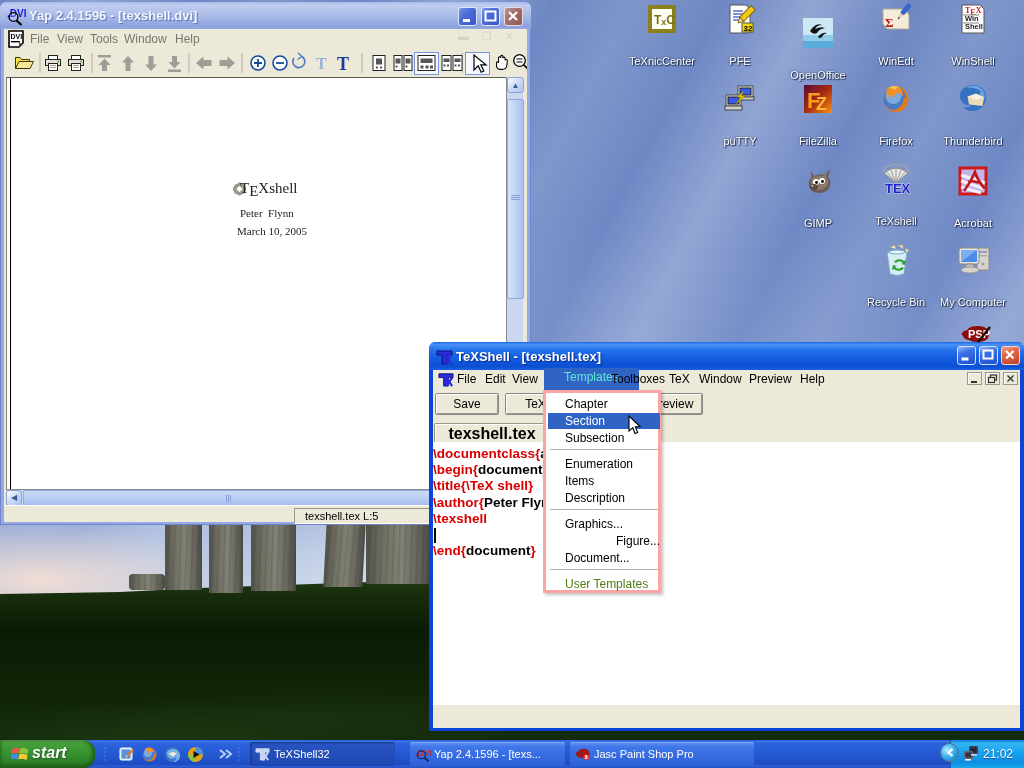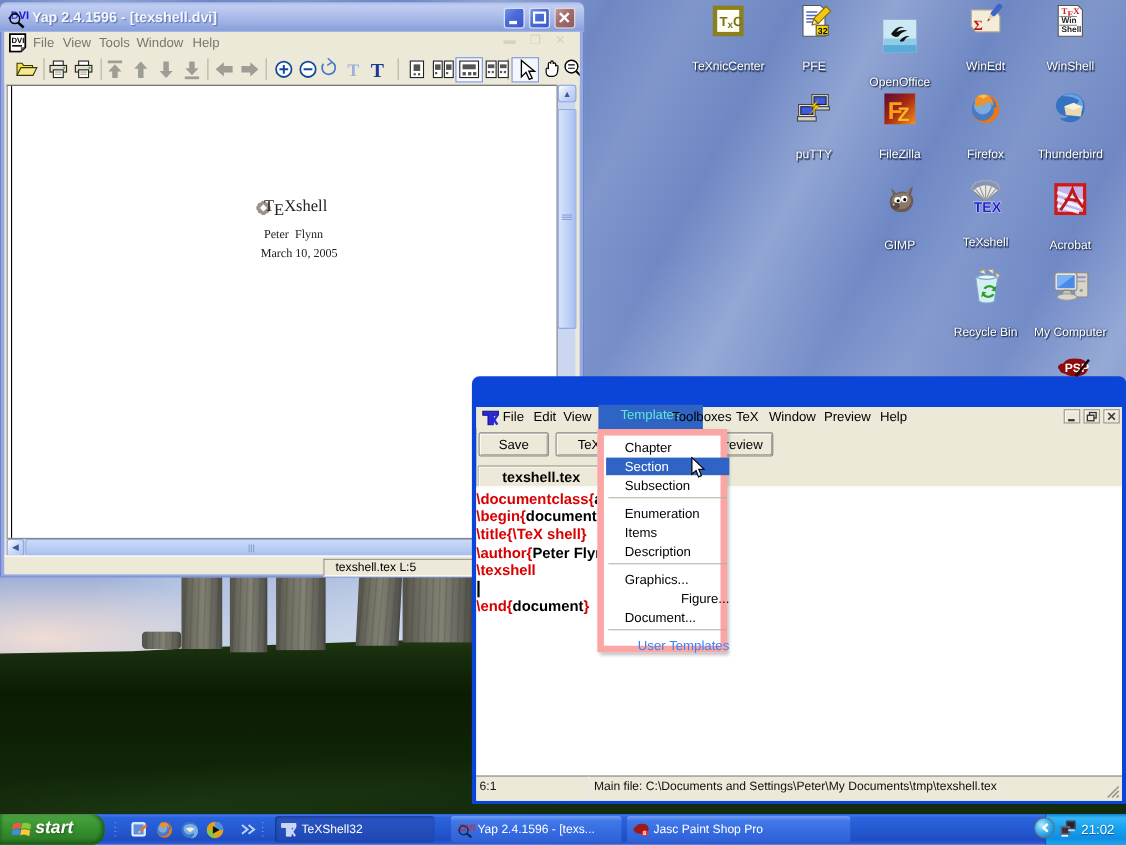--- a/index.html
+++ b/index.html
@@ -58,25 +58,25 @@
 #texmenu span{position:absolute;top:2px;}
 #textools{position:absolute;left:0;top:19px;width:100%;height:29px;}
 .cbtn{position:absolute;top:4px;height:22px;background:#ece9d8;border:1px solid #888;border-radius:2px;
 box-shadow:inset 1px 1px 0 #fff, inset -1px -1px 0 #9c9a8a;font-size:12px;color:#000;text-align:center;line-height:20px;}
 #textabs{position:absolute;left:0;top:48px;width:100%;height:25px;}
 #texedit{position:absolute;left:0;top:73px;width:587px;height:262px;background:#fff;font-weight:bold;font-size:13.5px;white-space:pre;line-height:16.2px;padding-top:3px;}
 #texedit .r{color:#d80000;}
 #texstatus{position:absolute;left:0;top:335px;width:587px;height:23px;background:#ece9d8;font-size:11px;color:#111;}
 .spanel{position:absolute;top:3px;height:17px;border:1px solid;border-color:#9a978a #fff #fff #9a978a;background:#ece9d8;line-height:15px;}
 
-#menu{position:absolute;left:543px;top:390px;width:118px;height:203px;background:#fff;border:6px solid #fca5a5;box-shadow:2px 2px 3px rgba(0,0,0,.25);font-size:12px;color:#000;z-index:60;}
+#menu{position:absolute;left:543px;top:390px;width:118px;height:203px;background:#fff;border:3px solid #fca5a5;box-shadow:2px 2px 3px rgba(0,0,0,.25);font-size:12px;color:#000;z-index:60;}
 #menu .mi{position:absolute;left:2px;width:112px;height:16px;line-height:16px;padding-left:17px;}
 #menu .sel{background:#2f63c4;color:#fff;}
 #menu .sep{position:absolute;left:4px;width:108px;height:1px;background:#b6b3a4;}
-#menu .dis{color:#3b82f6;text-align:right;}
+#menu .dis{color:#4d7c0f;}
 
 #task{position:absolute;left:0;top:740px;width:1024px;height:28px;
 background:linear-gradient(180deg,#2157d6 0%,#3e77e8 4%,#2b63de 12%,#2458cf 55%,#1e4cc2 85%,#2e5fd8 97%,#1a43ae 100%);}
 #start{position:absolute;left:0;top:0;width:95px;height:28px;border-radius:0 12px 12px 0;
 background:linear-gradient(180deg,#7dba74 0%,#48a13c 10%,#379330 45%,#2e8128 80%,#25701f 100%);
 box-shadow:inset 0 -2px 4px #1d5c18, inset -2px 0 4px #1d5c18;}
 #start .st{position:absolute;left:32px;top:4px;color:#fff;font-size:16px;font-weight:bold;font-style:italic;text-shadow:1px 1px 2px #235c1e;}
 .tkb{position:absolute;top:2px;height:24px;border-radius:3px;background:linear-gradient(180deg,#6695f2 0%,#4077e8 20%,#3468de 70%,#2e60d4 100%);
 box-shadow:inset 0 1px 0 #7aa2f2;color:#fff;font-size:11px;}
 .tkb .tx{position:absolute;left:24px;top:6px;white-space:nowrap;overflow:hidden;}
@@ -433,20 +433,36 @@
         <div class="sbtn" style="left:0px;top:0px;width:16px;height:16px;line-height:14px;">◀</div>
         <div class="sthumb" style="position:absolute;left:17px;top:0px;width:483px;height:16px;background:linear-gradient(180deg,#cadbf8,#b4c9f2 70%,#a3bcee);"></div>
         <div style="position:absolute;left:220px;top:5px;width:1px;height:7px;background:#8aa0d8;box-shadow:2px 0 0 #8aa0d8,4px 0 0 #8aa0d8;"></div>
       </div>
       <div id="yapstatus">
         <div class="spanel" style="left:290px;top:2px;width:230px;height:16px;font-size:11px;padding-left:10px;background:#ece9d8;">texshell.tex L:5</div>
       </div>
     </div>
   </div>
   <div class="win" id="tex">
+    <div id="textitle">
+        <span class="ttl">TeXShell - [texshell.tex]</span>
+      <svg style="position:absolute;left:7px;top:6px;" width="17" height="17" viewBox="0 0 17 17">
+        <path d="M1 3 h15 v4 h-5 v9 h-5 v-9 h-5 z" fill="#2a2ad8" stroke="#101080" stroke-width="1"></path>
+        <path d="M9 7 l6 9 M15 7 l-6 9" stroke="#2a2ad8" stroke-width="2.4"></path>
+      </svg>
+      <div class="tbtn" style="left:528px;top:4px;width:19px;height:19px;background:linear-gradient(160deg,#9ab6f8,#3a70ea 35%,#1c50cc);border-color:#cfe0fc;"><svg width="16" height="16">
+            <rect x="3.5" y="10.5" width="7" height="3" fill="#fff"></rect>
+          </svg></div>
+      <div class="tbtn" style="left:550px;top:4px;width:19px;height:19px;background:linear-gradient(160deg,#9ab6f8,#3a70ea 35%,#1c50cc);border-color:#cfe0fc;"><svg width="16" height="16">
+            <rect x="3.5" y="3.5" width="9" height="8" fill="none" stroke="#fff" stroke-width="2"></rect>
+          </svg></div>
+      <div class="tbtn" style="left:572px;top:4px;width:19px;height:19px;background:linear-gradient(160deg,#f0a088,#e06848 35%,#c04228);border-color:#f4d8cc;"><svg width="16" height="16">
+            <path d="M4 4 L11.5 11.5 M11.5 4 L4 11.5" stroke="#fff" stroke-width="2.2"></path>
+          </svg></div>
+    </div>
     <div id="texbody">
       <div id="texmenu">
         <svg style="position:absolute;left:5px;top:1px;" width="16" height="16" viewBox="0 0 17 17">
           <path d="M1 3 h15 v4 h-5 v9 h-5 v-9 h-5 z" fill="#2a2ad8" stroke="#101080" stroke-width="1"></path>
           <path d="M9 7 l6 9 M15 7 l-6 9" stroke="#2a2ad8" stroke-width="2.4"></path>
         </svg>
         <span style="position:absolute;right:38px;top:2px;width:15px;height:13px;border:1px solid #9a978a;background:#ece9d8;box-shadow:inset 1px 1px 0 #fff;"><svg width="13" height="11">
               <rect x="3" y="8" width="6" height="2" fill="#333"></rect>
             </svg></span>
         <span style="position:absolute;right:20px;top:2px;width:15px;height:13px;border:1px solid #9a978a;background:#ece9d8;box-shadow:inset 1px 1px 0 #fff;"><svg width="13" height="11">
@@ -466,43 +482,30 @@
           <span style="left:316px;">Preview</span>
         <span style="left:367px;">Help</span>
       </div>
       <div id="textools">
         <div class="cbtn" style="left:2px;width:64px;">Save</div>
         <div class="cbtn" style="left:72px;width:61px;">TeX</div>
         <div class="cbtn" style="left:136px;width:61px;">LaTeX</div>
         <div class="cbtn" style="left:208px;width:62px;">Preview</div>
       </div>
       <div id="textabs">
-        <div style="position:absolute;left:1px;top:5px;width:116px;height:21px;background:#ece9d8;border:1px solid #999484;border-bottom:none;border-radius:2px 2px 0 0;box-shadow:inset 1px 1px 0 #fff;font-weight:bold;font-size:13px;text-align:center;line-height:20px;">texshell.tex</div>
+        <div style="position:absolute;left:1px;top:5px;width:116px;height:21px;background:#ece9d8;border:1px solid #999484;border-bottom:none;border-radius:2px 2px 0 0;box-shadow:inset 1px 1px 0 #fff;font-weight:bold;font-size:16px;text-align:center;line-height:20px;">texshell.tex</div>
         <div style="position:absolute;left:0;top:24px;width:587px;height:1px;background:#fff;"></div>
       </div>
       <div id="texedit"><span class="r">\documentclass{</span>article<span class="r">}</span>
 <span class="r">\begin{</span>document<span class="r">}</span>
 <span class="r">\title{\TeX shell}</span>
 <span class="r">\author{</span>Peter Flynn<span class="r">}</span>
 <span class="r">\texshell</span>
 
 <span class="r">\end{</span>document<span class="r">}</span><div style="position:absolute;left:1px;top:85px;width:2px;height:15px;background:#000;"></div></div>
-      <div id="texstatus">
-        <div style="position:absolute;left:0;top:0;width:587px;height:1px;background:#8a887c;"></div>
-        <div style="position:absolute;left:3px;top:4px;">6:1</div>
-        <div style="position:absolute;left:102px;top:1px;width:1px;height:21px;background:#b8b5a6;border-right:1px solid #fff;"></div>
-        <div style="position:absolute;left:107px;top:4px;">Main file: C:\Documents and Settings\Peter\My Documents\tmp\texshell.tex</div>
-        <svg style="position:absolute;right:2px;bottom:2px;" width="13" height="13">
-            <g stroke="#9a978a" stroke-width="1.6">
-              <line x1="12" y1="2" x2="2" y2="12"></line>
-              <line x1="12" y1="6" x2="6" y2="12"></line>
-              <line x1="12" y1="10" x2="10" y2="12"></line>
-            </g>
-          </svg>
-      </div>
     </div>
   </div>
   <div id="menu">
     <div class="mi" style="top:3px;">Chapter</div>
     <div class="mi sel" style="top:20px;">Section</div>
     <div class="mi" style="top:37px;">Subsection</div>
     <div class="sep" style="top:56px;"></div>
     <div class="mi" style="top:63px;">Enumeration</div>
     <div class="mi" style="top:80px;">Items</div>
     <div class="mi" style="top:97px;">Description</div>
@@ -568,21 +571,21 @@
       <span class="tx">TeXShell32</span>
       </div>
     <div class="tkb" id="tk2" style="left:410px;width:155px;">
       <svg style="position:absolute;left:4px;top:4px;" width="18" height="16" viewBox="0 0 22 20">
           <text x="1" y="12" font-size="11" font-weight="bold" fill="#c03030" font-family="Liberation Sans">.DVI</text>
           <circle cx="9" cy="11" r="5" fill="none" stroke="#102a60" stroke-width="1.6"></circle>
           <line x1="12.5" y1="14.5" x2="18" y2="19" stroke="#102a60" stroke-width="2.5"></line>
         </svg>
       <span class="tx">Yap 2.4.1596 - [texs...</span>
       </div>
-    <div class="tkb" id="tk3" style="left:570px;width:203px;">
+    <div class="tkb" id="tk3" style="left:570px;width:184px;">
       <svg style="position:absolute;left:5px;top:5px;" width="16" height="14" viewBox="0 0 34 28">
           <path d="M6 13 q0 -10 12 -10 q13 0 13 10 q0 10 -13 10 q-12 0 -12 -10 z" fill="#a01818"></path>
           <path d="M3 16 q-3 -2 1 -6 l5 -2 l2 13 q-7 0 -8 -5 z" fill="#a01818"></path>
           <circle cx="24" cy="21" r="6" fill="#e83030"></circle>
           <text x="20.5" y="25" font-size="11" font-weight="bold" fill="#fff" font-family="Liberation Sans">8</text>
         </svg>
       <span class="tx">Jasc Paint Shop Pro</span>
       </div>
     <div id="tray">
       <svg style="position:absolute;left:12px;top:5px;" width="17" height="17" viewBox="0 0 17 17">

